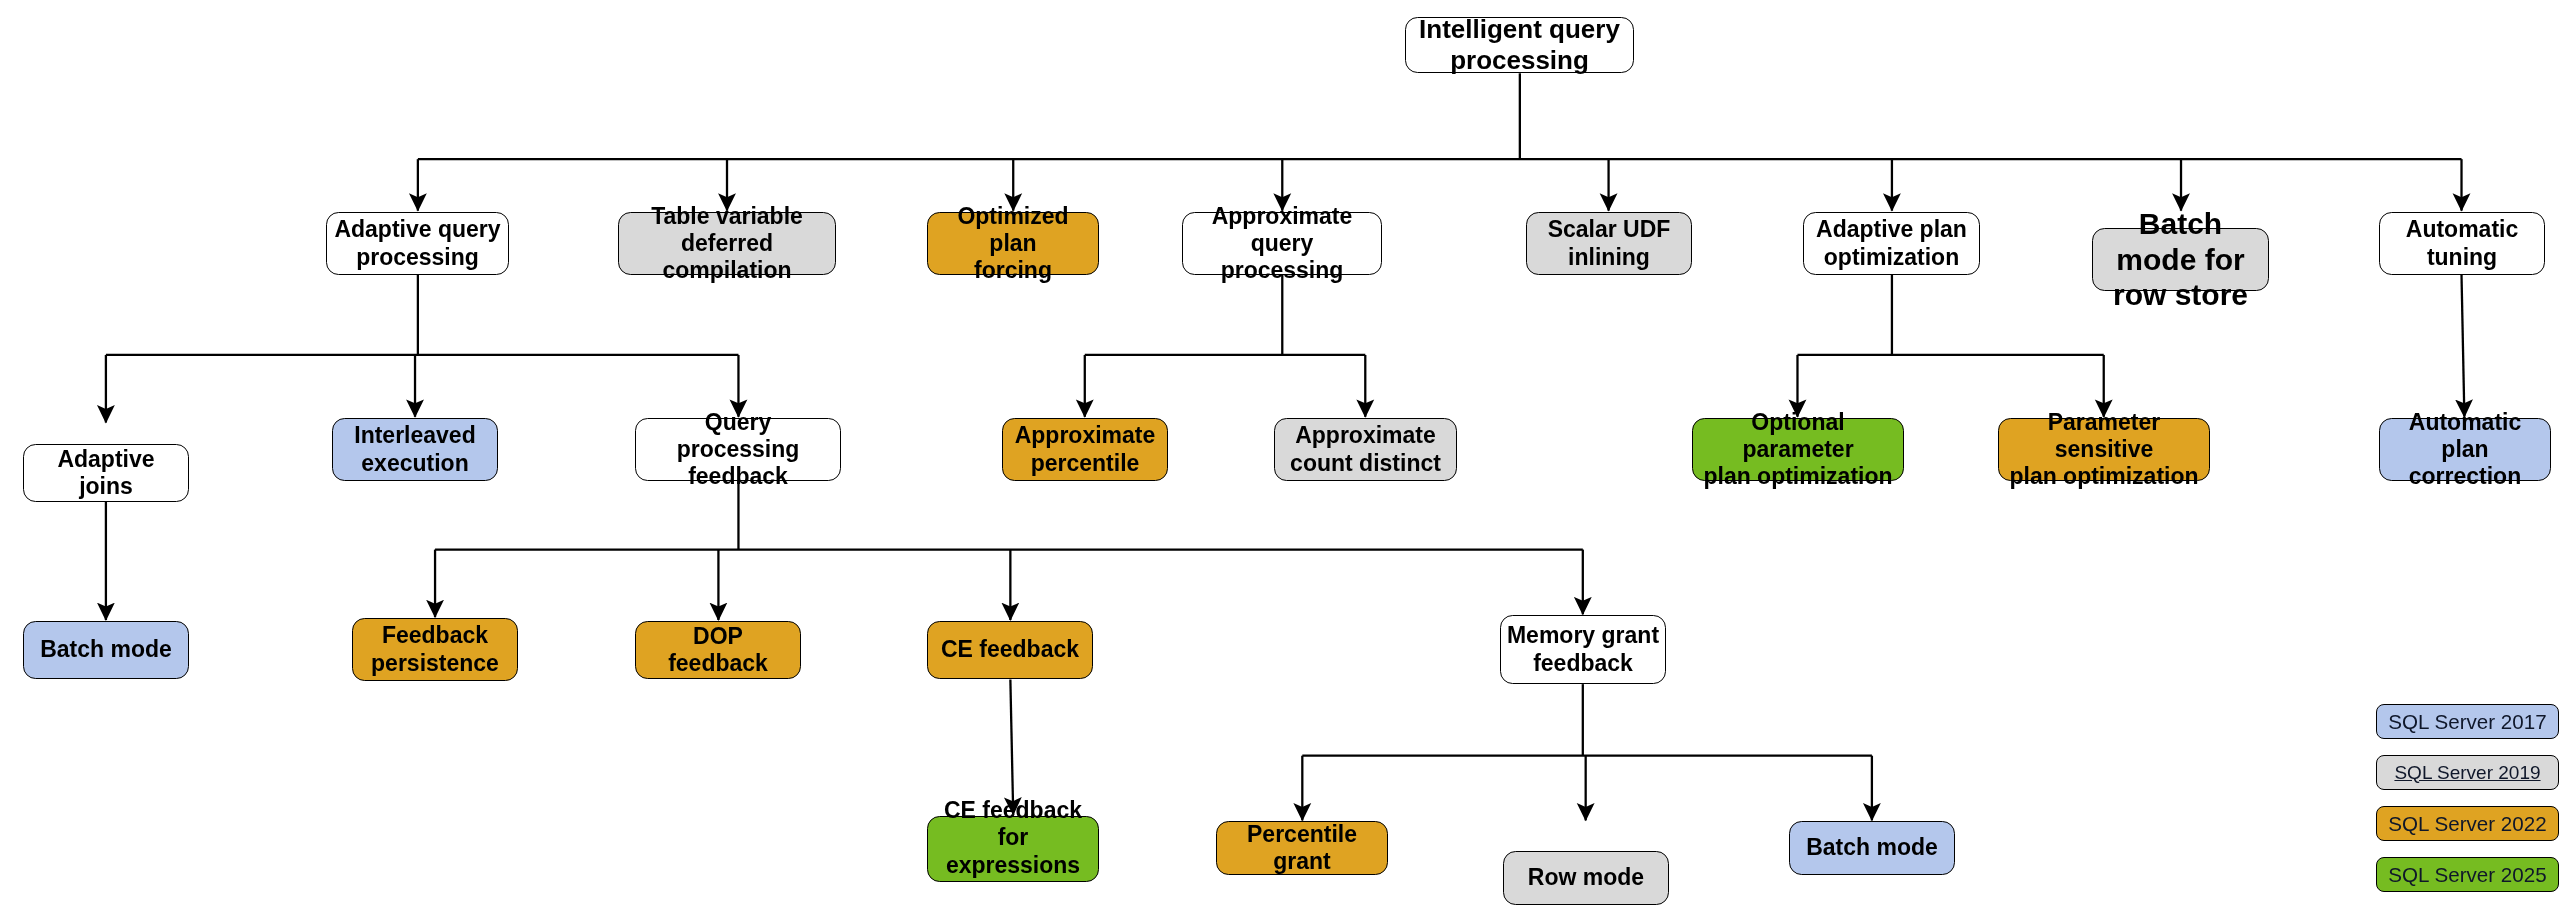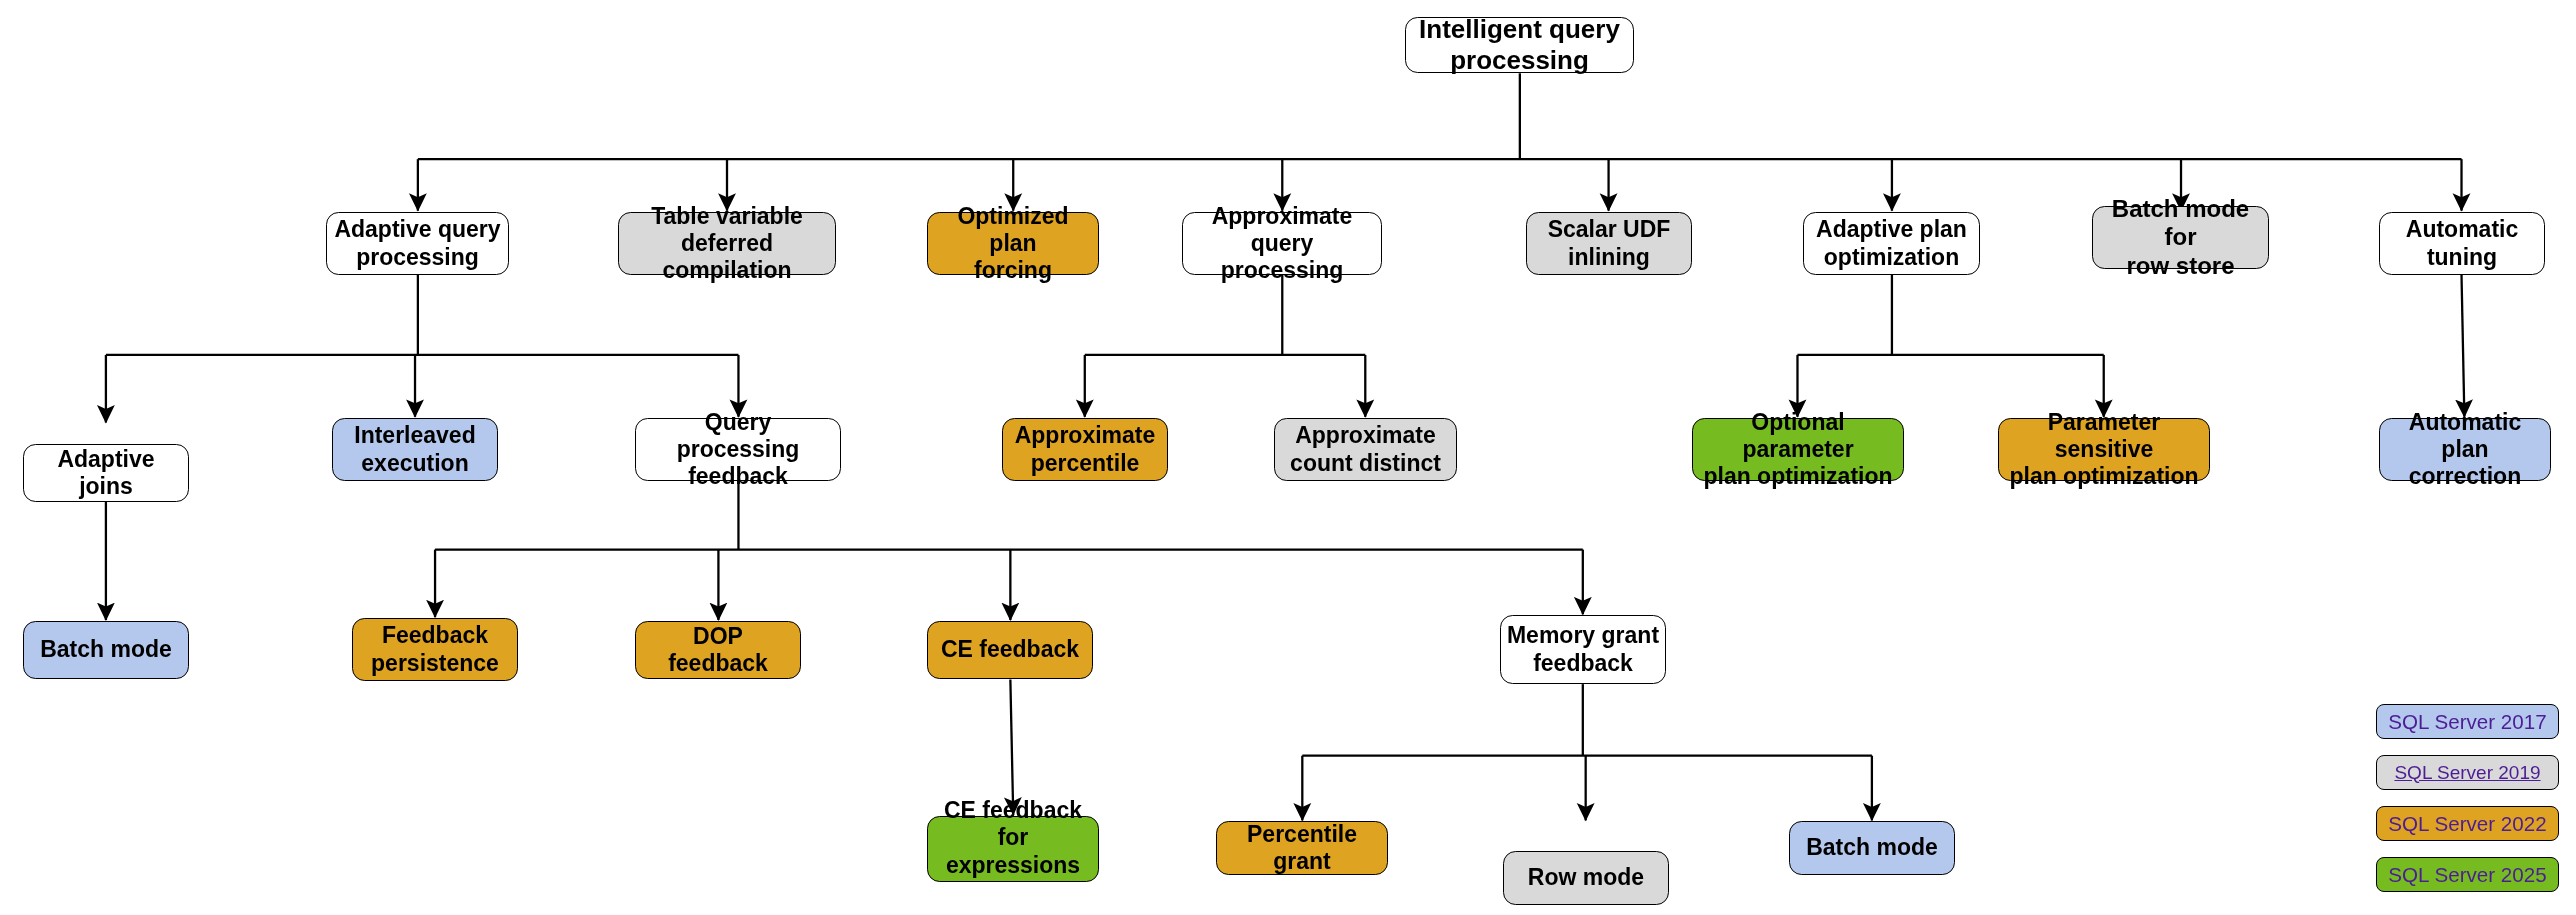--- a/index.html
+++ b/index.html
@@ -57,21 +57,21 @@
     display: flex;
     flex-direction: column;
   }
   .legend-item {
     box-sizing: border-box;
     border: 1.7px solid #000000;
     border-radius: 8px;
     display: flex;
     align-items: center;
     justify-content: center;
-    color: #4c1d95;
+    color: #0f172a;
     font-weight: normal;
     text-align: center;
   }
 </style>
 </head>
 <body>
 
 <div id="diagram-root">
   <svg class="edges" viewBox="0 0 4500 1600" preserveAspectRatio="none">
     <defs>
@@ -142,21 +142,21 @@
 query processing</span>
       </div>
       <div class="node fill-gray" style="left: 1526px; top: 212px; width: 166px; height: 63px; font-size: 23px;">
         <span class="label">Scalar UDF
 inlining</span>
       </div>
       <div class="node fill-white" style="left: 1803px; top: 212px; width: 177px; height: 63px; font-size: 23px;">
         <span class="label">Adaptive plan
 optimization</span>
       </div>
-      <div class="node fill-gray" style="left: 2092px; top: 206px; width: 177px; height: 63px; font-size: 24px; justify-content: center;">
+      <div class="node fill-gray" style="left: 2092px; top: 228px; width: 177px; height: 63px; font-size: 30px; justify-content: center;">
         <span class="label">Batch mode for
 row store</span>
       </div>
       <div class="node fill-white" style="left: 2379px; top: 212px; width: 166px; height: 63px; font-size: 23px;">
         <span class="label">Automatic
 tuning</span>
       </div>
       <div class="node fill-white" style="left: 23px; top: 444px; width: 166px; height: 58px; font-size: 23px;">
         <span class="label">Adaptive joins</span>
       </div>

